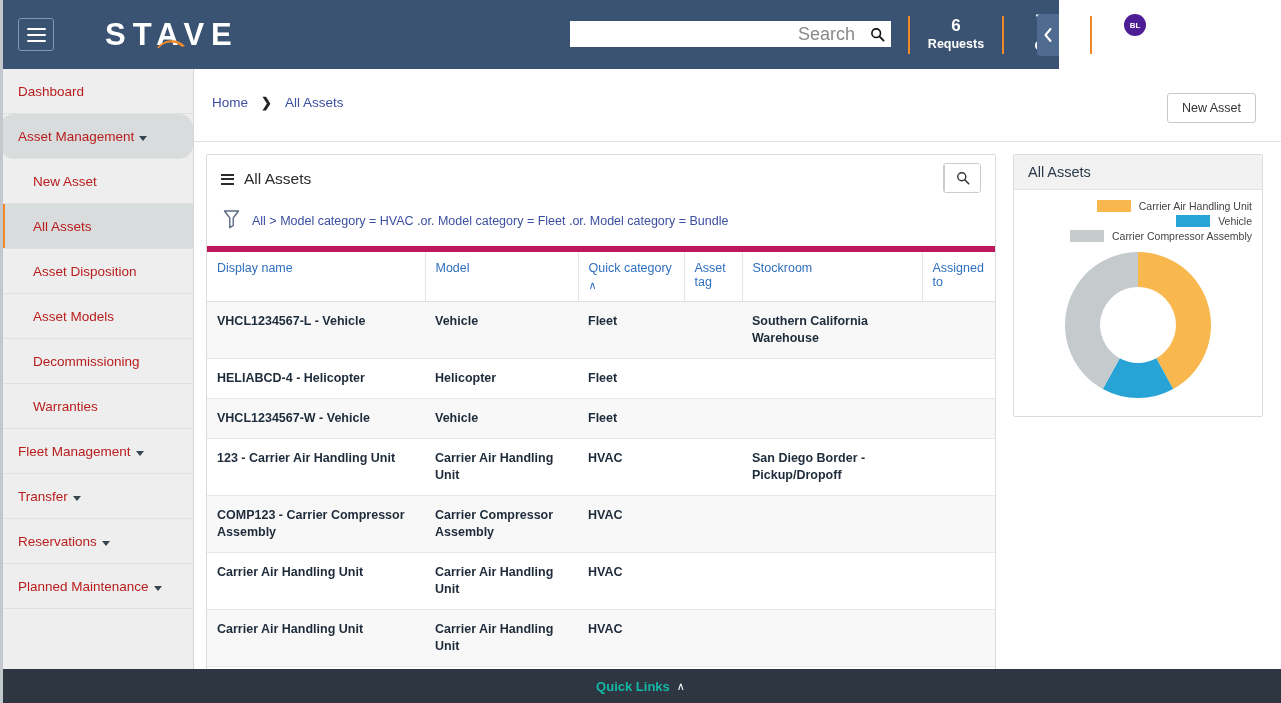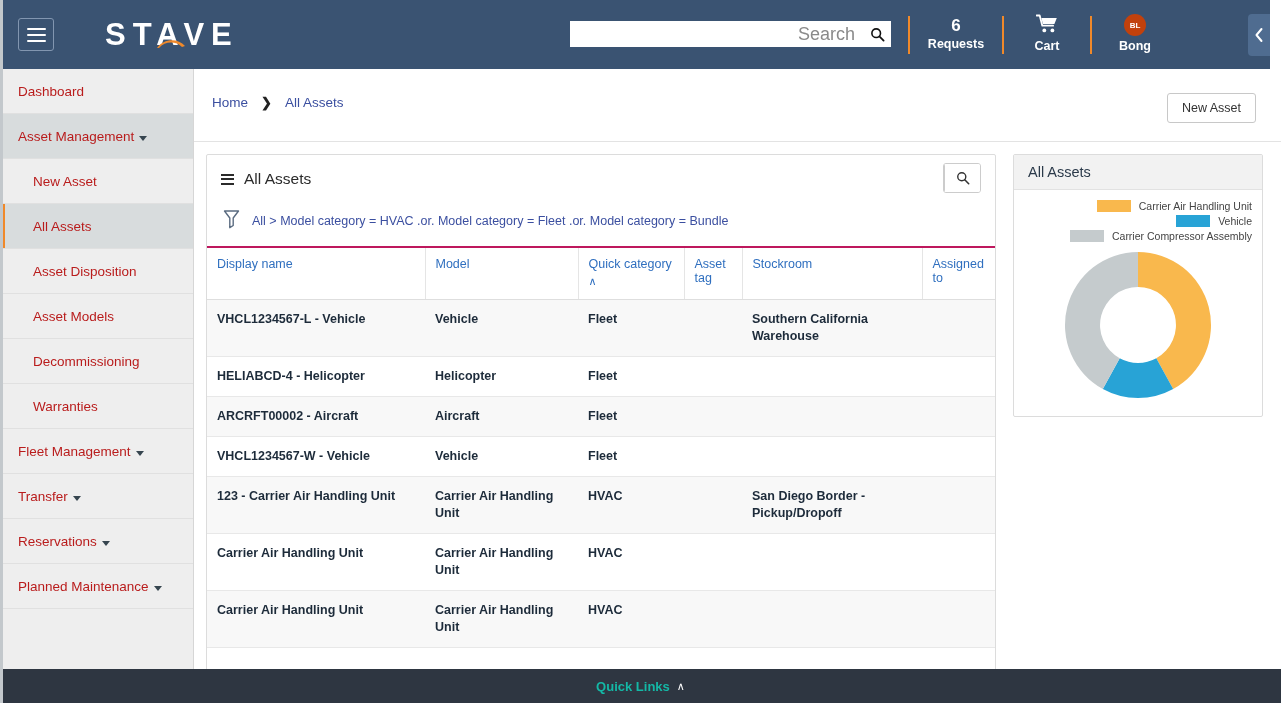--- a/index.html
+++ b/index.html
@@ -14,21 +14,21 @@
   .app {
     position: relative;
     width: 1281px; height: 703px;
     overflow: hidden;
     background: #ffffff;
   }
 
   
   .topbar {
     position: absolute; left: 0; top: 0;
-    width: 1270px; height: 69px;
+    width: 1059px; height: 69px;
     background: #3a5372;
     display: flex; align-items: center;
   }
   .hamburger-btn {
     margin-left: 18px;
     width: 36px; height: 33px;
     border: 1px solid #8296b0;
     border-radius: 3px;
     display: flex; flex-direction: column;
     justify-content: center; align-items: center;
@@ -110,21 +110,21 @@
     font-size: 12.5px; font-weight: bold;
     line-height: 17px;
   }
   .hdr-item.requests { width: 92px; }
   .hdr-item.cart { width: 86px; }
   .hdr-item.user { width: 86px; }
   .cart-icon { margin-bottom: 1px; }
   .avatar {
     width: 22px; height: 22px;
     border-radius: 50%;
-    background: #c2410c;
+    background: #4c1d95;
     color: #ffffff;
     font-size: 8px; font-weight: bold;
     display: flex; align-items: center; justify-content: center;
     margin-bottom: 2px;
   }
   .collapse-tab {
     position: absolute; right: 0; top: 14px;
     width: 22px; height: 42px;
     background: #4f6c90;
     border-radius: 4px 0 0 4px;
@@ -146,21 +146,21 @@
     display: flex; align-items: center;
     padding-left: 18px;
     font-size: 13.5px;
     color: #b91c1c;
     border-bottom: 1px solid #e0e0e0;
     cursor: pointer;
     background: #eeeeee;
     white-space: nowrap;
   }
   .nav-item.sub { padding-left: 33px; }
-  .nav-item.group-open { background: #d8dcdd; }
+  .nav-item.group-open { background: #d8dcdd; border-radius: 14px; }
   .nav-item.active {
     background: #d8dcdd;
   }
   .nav-item.active::before {
     content: "";
     position: absolute; left: 0; top: 0;
     width: 5px; height: 100%;
     background: #f0892a;
   }
   .caret {
@@ -278,21 +278,21 @@
   }
   .funnel { margin-right: 12px; }
   .filter-text { color: #3b4fa0; cursor: pointer; line-height: 16px; }
 
   table.assets {
     width: 100%;
     border-collapse: collapse;
     table-layout: fixed;
   }
   table.assets thead th {
-    border-top: 2px solid #be185d;
+    border-top: 6px solid #be185d;
     border-bottom: 1px solid #dedede;
     border-right: 1px solid #e5e5e5;
     color: #2f6fbf;
     font-size: 12.5px;
     font-weight: normal;
     text-align: left;
     padding: 9px 10px;
     vertical-align: top;
     height: 52px;
     cursor: pointer;
@@ -569,41 +569,41 @@
               </tr>
               <tr>
                 <td>HELIABCD-4 - Helicopter</td>
                 <td>Helicopter</td>
                 <td>Fleet</td>
                 <td></td>
                 <td></td>
                 <td></td>
               </tr>
               <tr>
-                <td>ARCRFT00002 - Aircraft</td>
-                <td>Aircraft</td>
-                <td>Fleet</td>
-                <td></td>
-                <td></td>
-                <td></td>
-              </tr>
-              <tr>
                 <td>VHCL1234567-W - Vehicle</td>
                 <td>Vehicle</td>
                 <td>Fleet</td>
                 <td></td>
                 <td></td>
                 <td></td>
               </tr>
               <tr>
                 <td>123 - Carrier Air Handling Unit</td>
                 <td>Carrier Air Handling Unit</td>
                 <td>HVAC</td>
                 <td></td>
                 <td>San Diego Border - Pickup/Dropoff</td>
+                <td></td>
+              </tr>
+              <tr>
+                <td>COMP123 - Carrier Compressor Assembly</td>
+                <td>Carrier Compressor Assembly</td>
+                <td>HVAC</td>
+                <td></td>
+                <td></td>
                 <td></td>
               </tr>
               <tr>
                 <td>Carrier Air Handling Unit</td>
                 <td>Carrier Air Handling Unit</td>
                 <td>HVAC</td>
                 <td></td>
                 <td></td>
                 <td></td>
               </tr>

